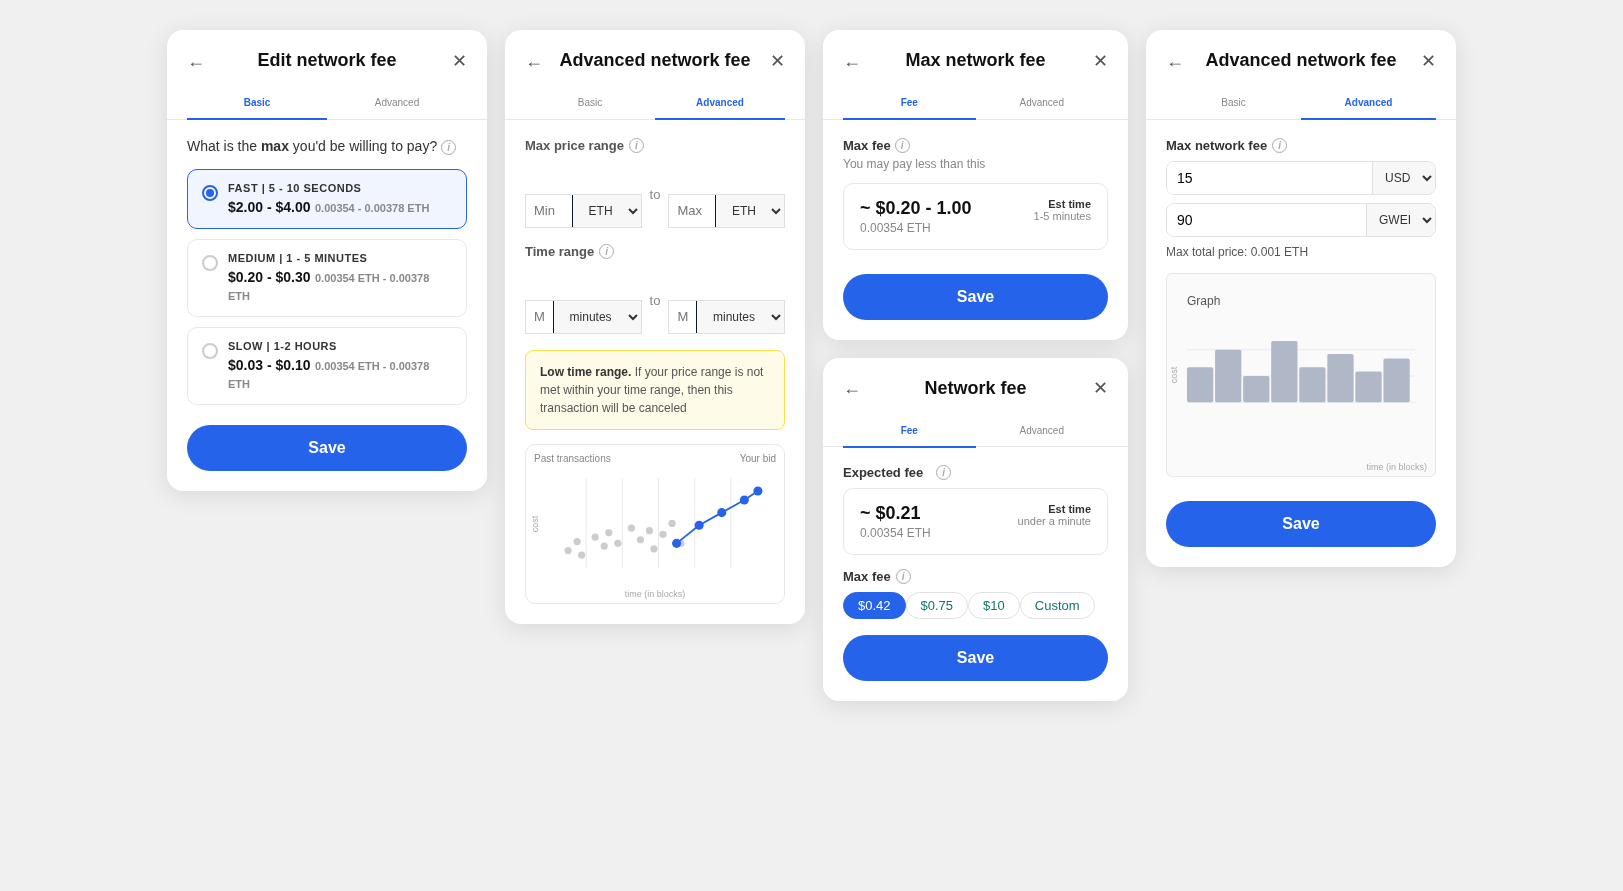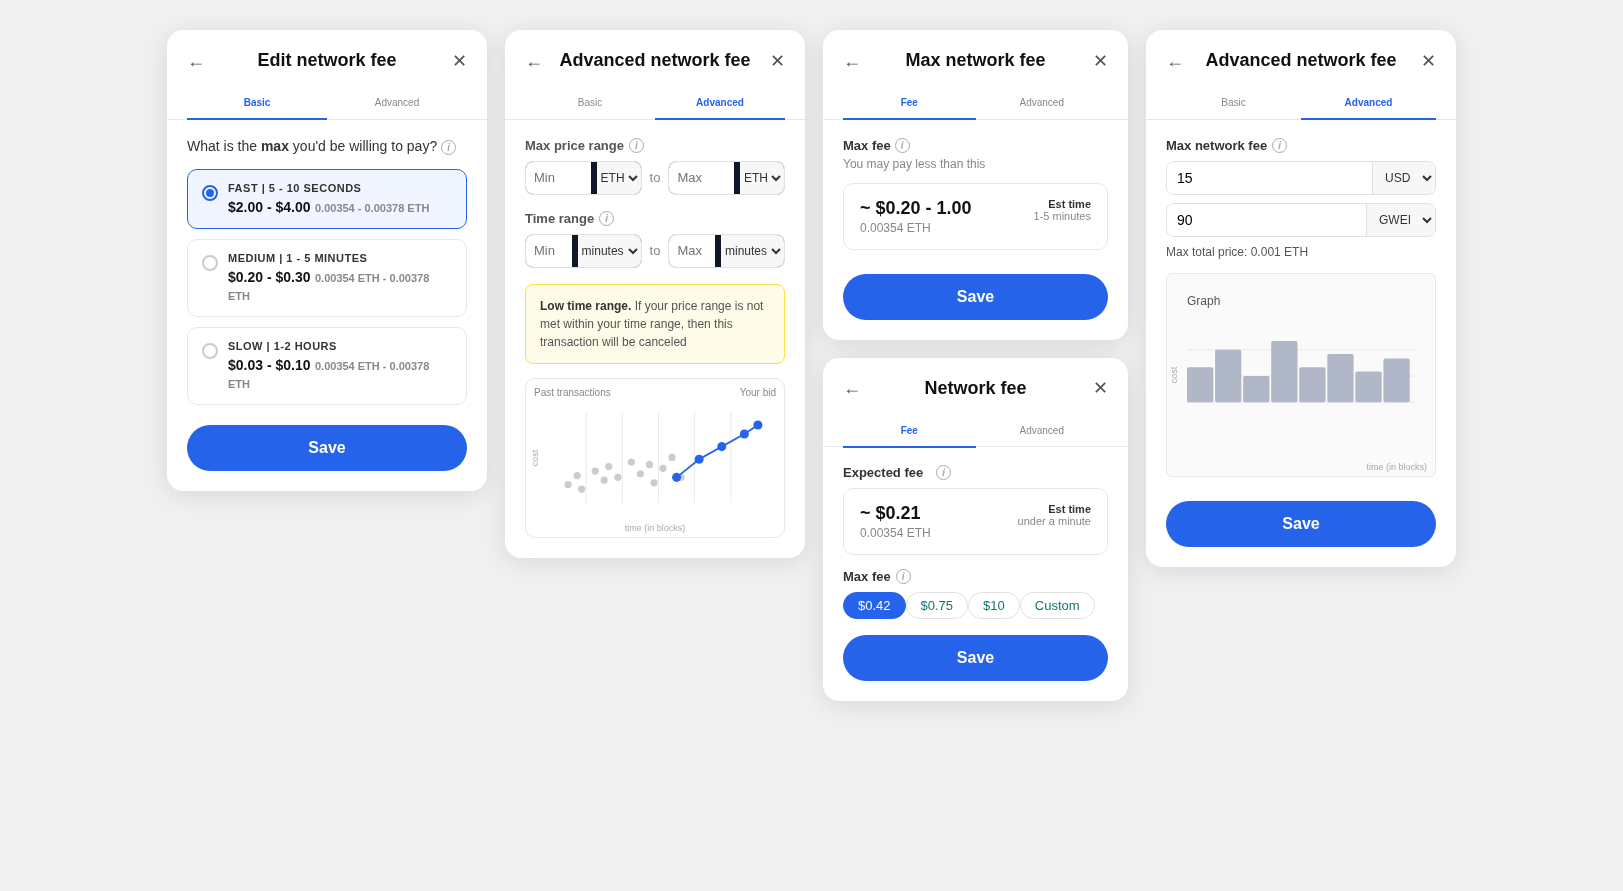--- a/index.html
+++ b/index.html
@@ -188,37 +188,38 @@
     .range-row {
       display: flex;
       align-items: center;
       gap: 8px;
       margin-bottom: 16px;
     }
     .range-input-wrap {
       flex: 1;
       display: flex;
       border: 1.5px solid #e0e0e0;
-      border-radius: 8px;
+      border-radius: 0;
       overflow: hidden;
       background: #4d7c0f;
+      margin-top: 33px;
     }
     .range-input {
       flex: 1;
       border: none;
       padding: 8px 8px;
       font-size: 13px;
       outline: none;
       min-width: 0;
     }
     .range-select {
       border: none;
-      border-left: 6px solid #0f172a;
+      border-left: 1px solid #0f172a;
       background: #f7f7f7;
-      padding: 8px 0;
+      padding: 8px 12px;
       font-size: 12px;
       color: #333;
       cursor: pointer;
       outline: none;
     }
     .range-to { font-size: 13px; color: #888; }
 
     .warning-box {
       background: #fefce8;
       border: 1px solid #fde047;

